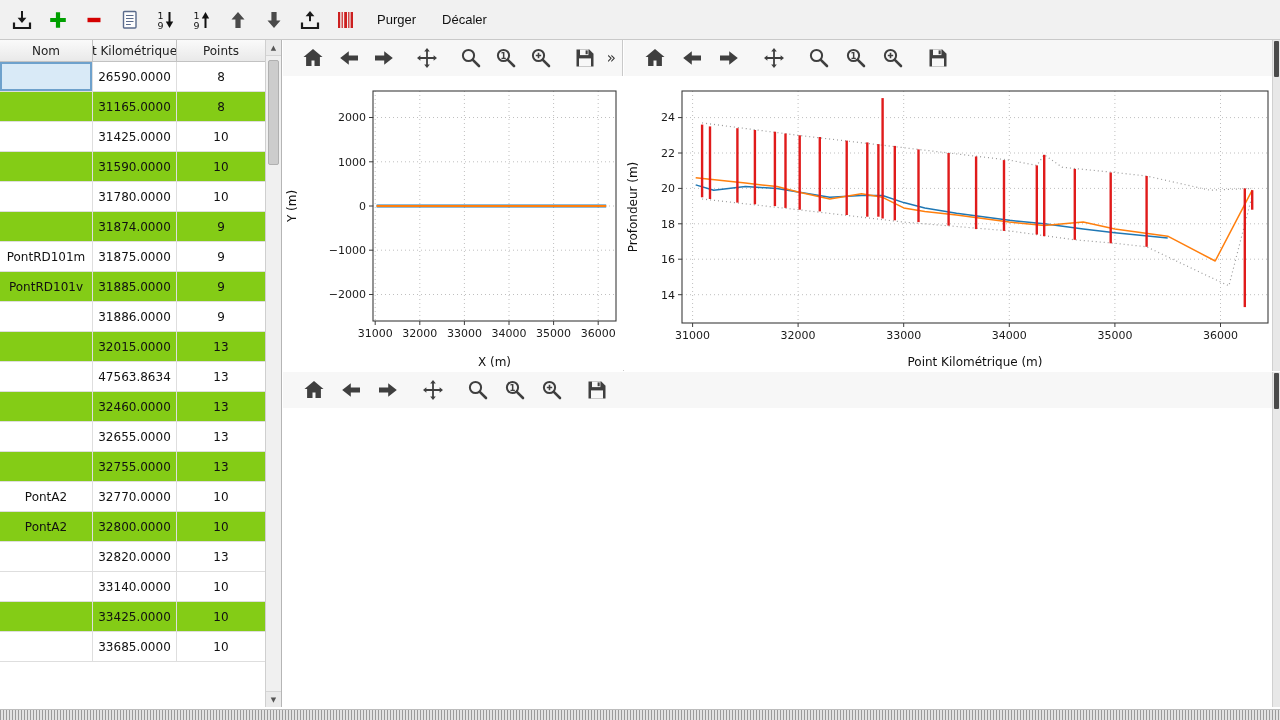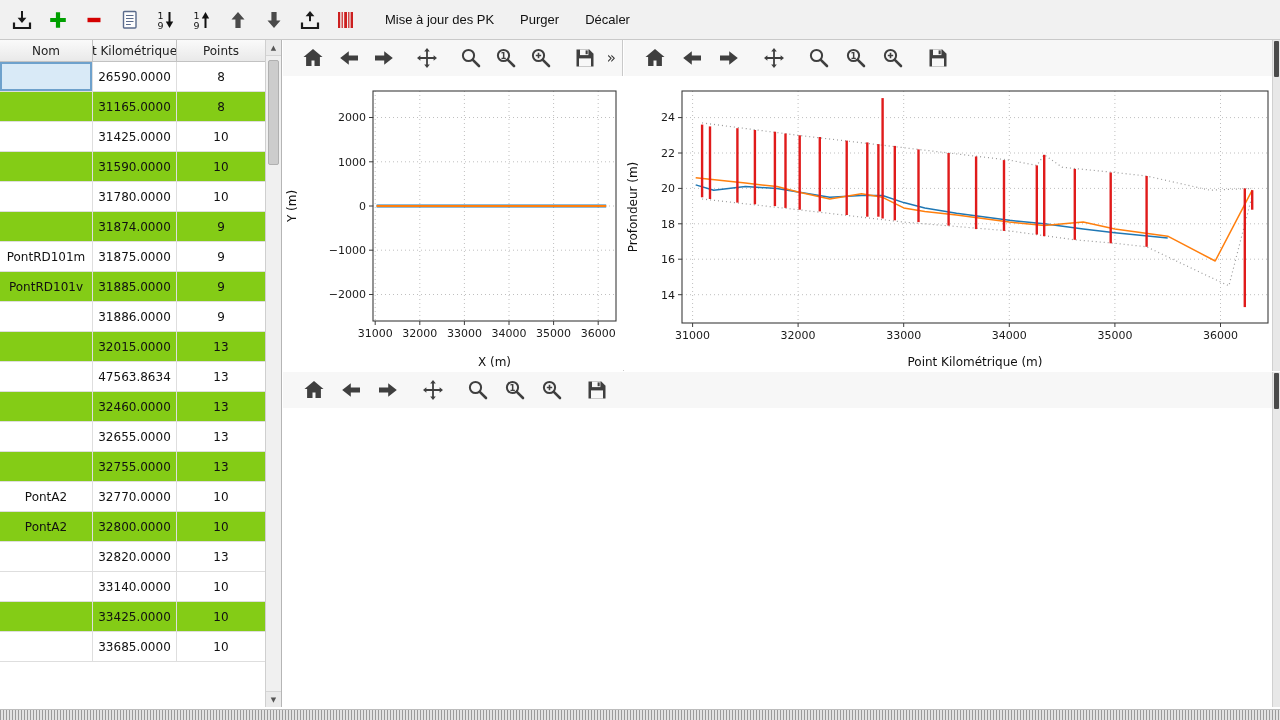--- a/index.html
+++ b/index.html
@@ -131,21 +131,20 @@
       <svg class="i22" viewBox="0 0 22 22">
         <g fill="#cc1f1f">
           <rect x="3" y="3" width="2.2" height="16"></rect>
           <rect x="6.6" y="3" width="1.2" height="16"></rect>
           <rect x="9.2" y="3" width="2.8" height="16"></rect>
           <rect x="13.2" y="3" width="1.2" height="16"></rect>
           <rect x="15.6" y="3" width="2.4" height="16"></rect>
         </g>
       </svg>
     </button>
-    <button class="taction" style="margin-left:8px;">Mise à jour des PK</button>
     <button class="taction">Purger</button>
     <button class="taction">Décaler</button>
   </div>
 
   <div class="left-panel">
     <div class="grid-head">
       <div class="hcell c-nom">Nom</div>
       <div class="hcell c-pk">t Kilométrique</div>
       <div class="hcell c-pts">Points</div>
     </div>

